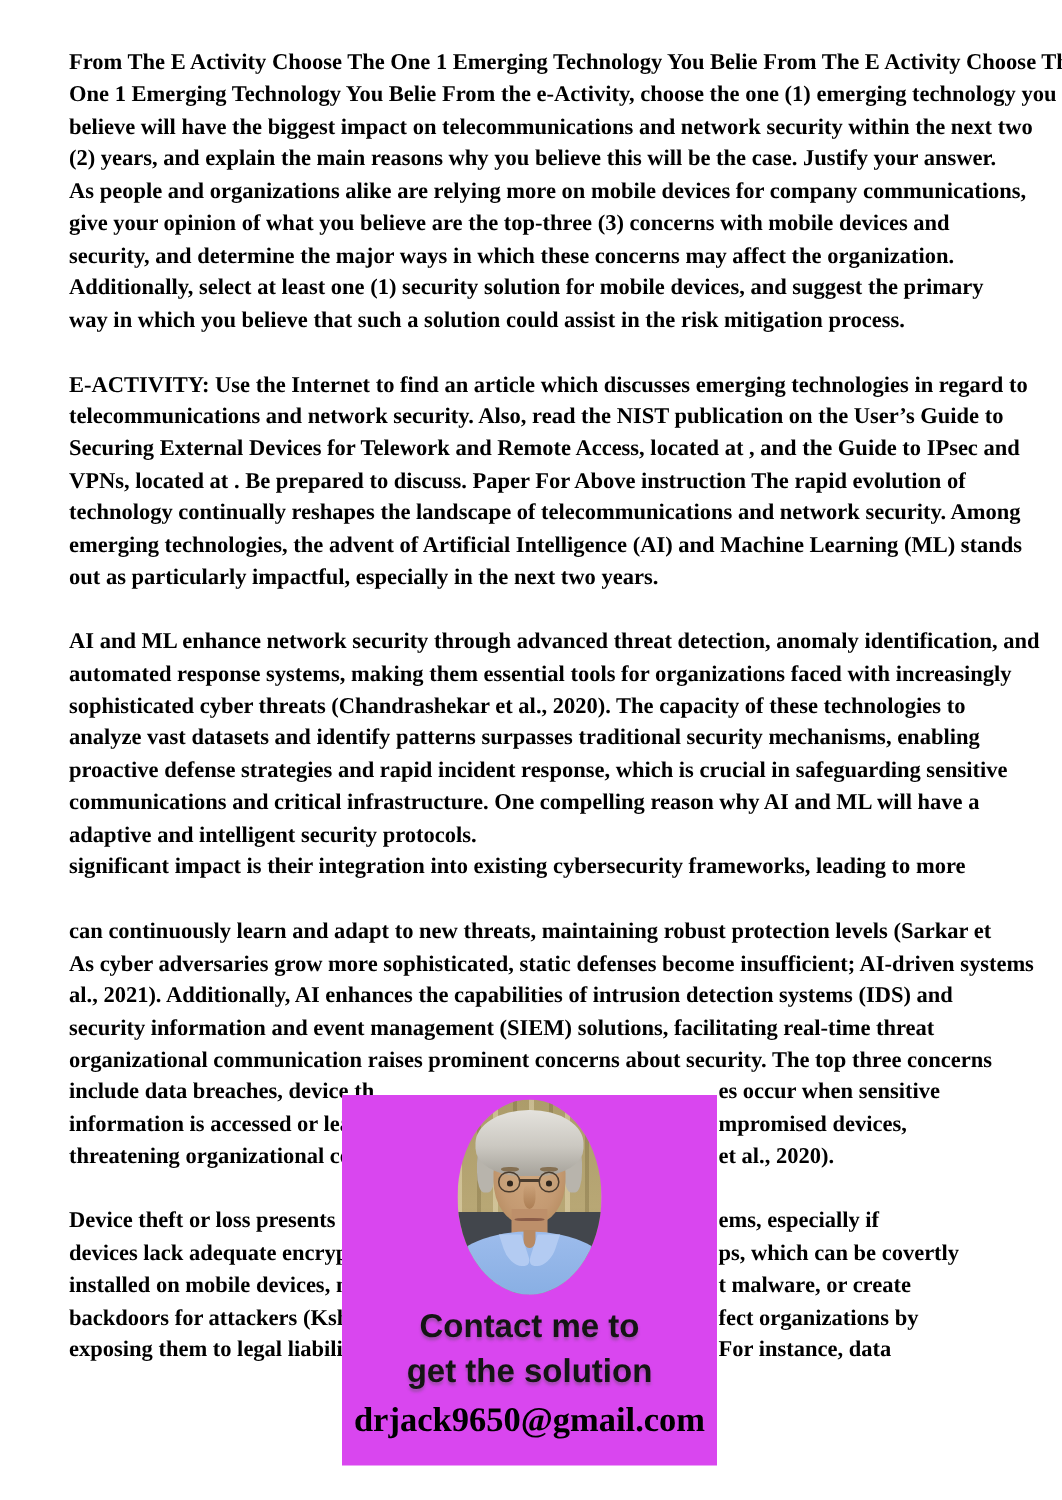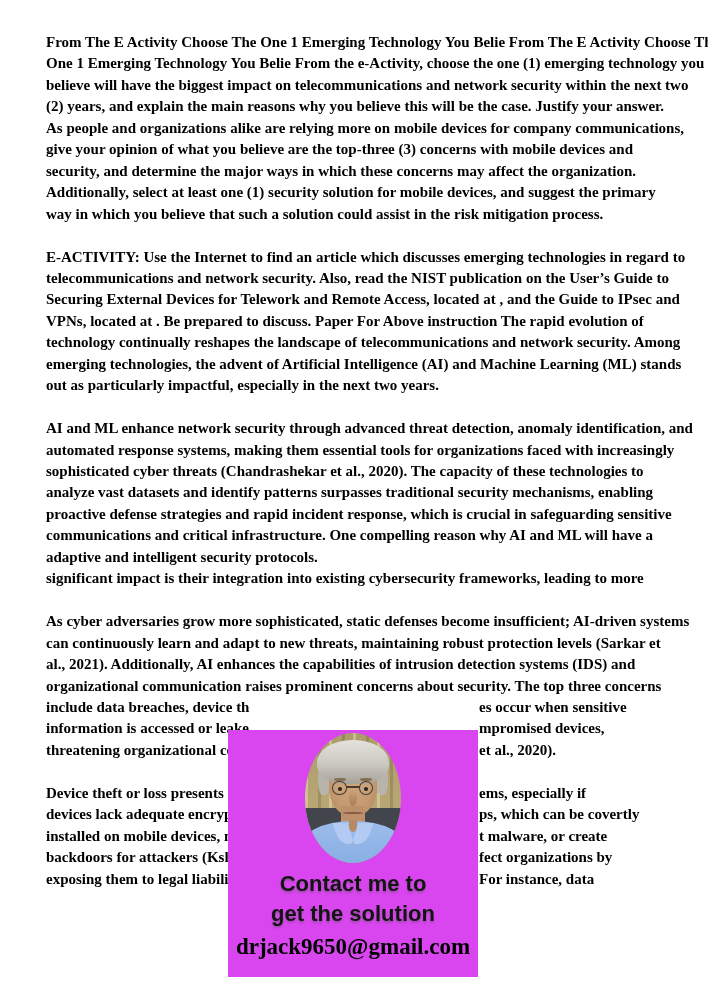--- a/index.html
+++ b/index.html
@@ -134,23 +134,24 @@
       <div class="line">AI and ML enhance network security through advanced threat detection, anomaly identification, and</div>
       <div class="line">automated response systems, making them essential tools for organizations faced with increasingly</div>
       <div class="line">sophisticated cyber threats (Chandrashekar et al., 2020). The capacity of these technologies to</div>
       <div class="line">analyze vast datasets and identify patterns surpasses traditional security mechanisms, enabling</div>
       <div class="line">proactive defense strategies and rapid incident response, which is crucial in safeguarding sensitive</div>
       <div class="line">communications and critical infrastructure. One compelling reason why AI and ML will have a</div>
       <div class="line">adaptive and intelligent security protocols.</div>
       <div class="line">significant impact is their integration into existing cybersecurity frameworks, leading to more</div>
     </div>
     <div class="para">
+      <div class="line">can continuously learn and adapt to new threats, maintaining robust protection levels (Sarkar et</div>
       <div class="line">As cyber adversaries grow more sophisticated, static defenses become insufficient; AI-driven systems</div>
-      <div class="line">can continuously learn and adapt to new threats, maintaining robust protection levels (Sarkar et</div>
       <div class="line">al., 2021). Additionally, AI enhances the capabilities of intrusion detection systems (IDS) and</div>
+      <div class="line">security information and event management (SIEM) solutions, facilitating real-time threat</div>
       <div class="line">organizational communication raises prominent concerns about security. The top three concerns</div>
       <div class="line"><span class="fragL">include data breaches, device th</span><span class="fragR">es occur when sensitive</span></div>
       <div class="line"><span class="fragL">information is accessed or leake</span><span class="fragR">mpromised devices,</span></div>
       <div class="line"><span class="fragL">threatening organizational confi</span><span class="fragR">et al., 2020).</span></div>
     </div>
     <div class="para">
       <div class="line"><span class="fragL">Device theft or loss presents a ri</span><span class="fragR">ems, especially if</span></div>
       <div class="line"><span class="fragL">devices lack adequate encryptio</span><span class="fragR">ps, which can be covertly</span></div>
       <div class="line"><span class="fragL">installed on mobile devices, ma</span><span class="fragR">t malware, or create</span></div>
       <div class="line"><span class="fragL">backdoors for attackers (Kshetri</span><span class="fragR">fect organizations by</span></div>

